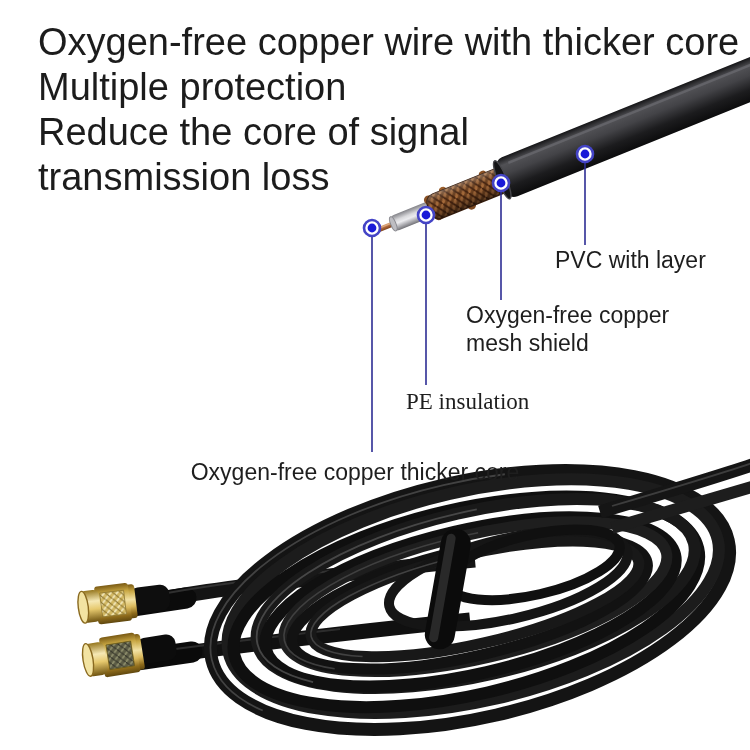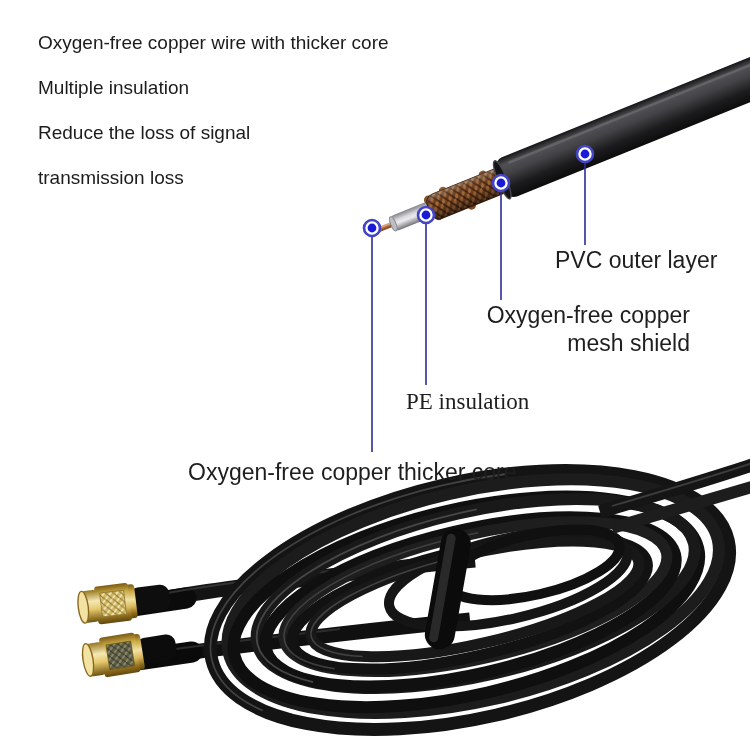--- a/index.html
+++ b/index.html
@@ -3,31 +3,31 @@
 <meta charset="utf-8">
 <style>
   html,body{margin:0;padding:0;background:#ffffff;}
   .canvas{
     position:relative;width:750px;height:750px;background:#ffffff;
     overflow:hidden;font-family:"Liberation Sans",sans-serif;
   }
   .scene{position:absolute;left:0;top:0;width:750px;height:750px;}
   .headline{
     position:absolute;left:38px;top:20px;width:600px;
-    color:#1c1c1c;font-size:19px;line-height:45px;font-weight:400;
+    color:#1c1c1c;font-size:38px;line-height:45px;font-weight:400;
     letter-spacing:0px;
   }
   .headline div{white-space:nowrap;}
   .label{
     position:absolute;color:#1e1e1e;font-size:23px;line-height:28px;font-weight:400;
   }
   #lbl-pvc{left:555px;top:246px;white-space:nowrap;}
-  #lbl-mesh{left:466px;top:301px;width:224px;text-align:right;}
+  #lbl-mesh{left:466px;top:301px;width:224px;}
   #lbl-pe{left:406px;top:388px;white-space:nowrap;font-family:Liberation Serif, serif;}
-  #lbl-core{left:188px;top:458px;width:346px;}
+  #lbl-core{left:182px;top:458px;width:346px;text-align:center;}
 </style>
 </head>
 <body>
 
 <div class="canvas">
 
   <svg class="scene" viewBox="0 0 750 750">
     <defs>
       <linearGradient id="gCopper" x1="0" y1="0" x2="0" y2="1">
         <stop offset="0" stop-color="#d69a6a"></stop>
@@ -191,23 +191,23 @@
       <rect x="48" y="2" width="12" height="36" rx="3" fill="url(#gGold)"></rect>
       <rect x="19" y="0" width="36" height="40" rx="3" fill="url(#gGold)"></rect>
       <rect x="25" y="8" width="25" height="25" fill="url(#pKnurlD)" stroke="#6b5a18" stroke-width="0.8"></rect>
       <rect x="2" y="4" width="21" height="33" rx="6" fill="url(#gGoldBarrel)"></rect>
       <ellipse cx="5" cy="20" rx="5" ry="16.5" fill="#f2e3a2" stroke="#8a6a20" stroke-width="1.4"></ellipse>
     </g>
   </svg>
 
   <div class="headline">
     <div>Oxygen-free copper wire with thicker core</div>
-    <div>Multiple insulation</div>
-    <div>Reduce the loss of signal</div>
+    <div>Multiple protection</div>
+    <div>Reduce the core of signal</div>
     <div>transmission loss</div>
   </div>
 
-  <div class="label" id="lbl-pvc">PVC outer layer</div>
+  <div class="label" id="lbl-pvc">PVC with layer</div>
   <div class="label" id="lbl-mesh">Oxygen-free copper mesh shield</div>
   <div class="label" id="lbl-pe">PE insulation</div>
   <div class="label" id="lbl-core">Oxygen-free copper thicker core</div>
 
 </div>
 
 </body></html>

